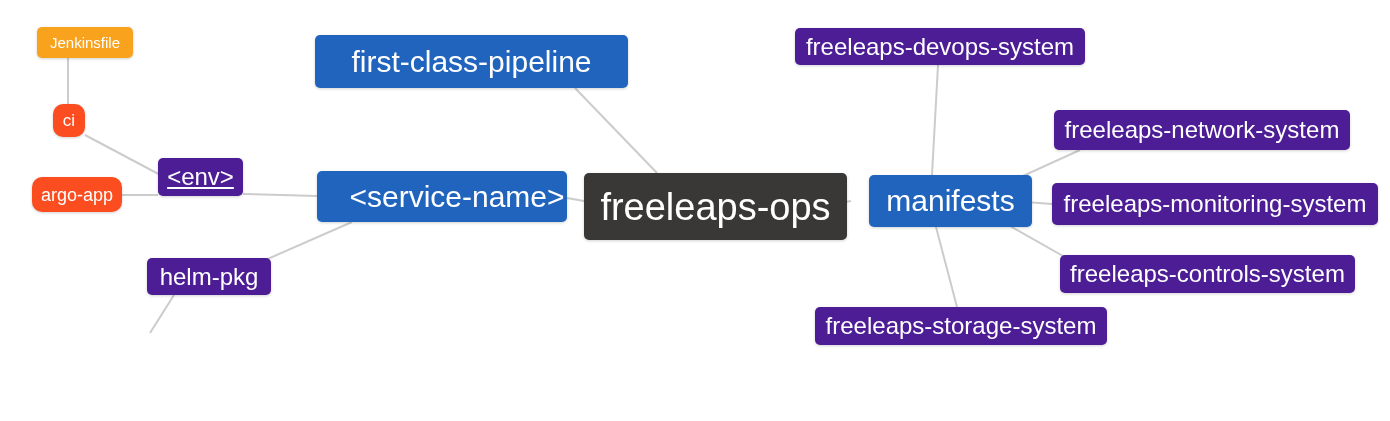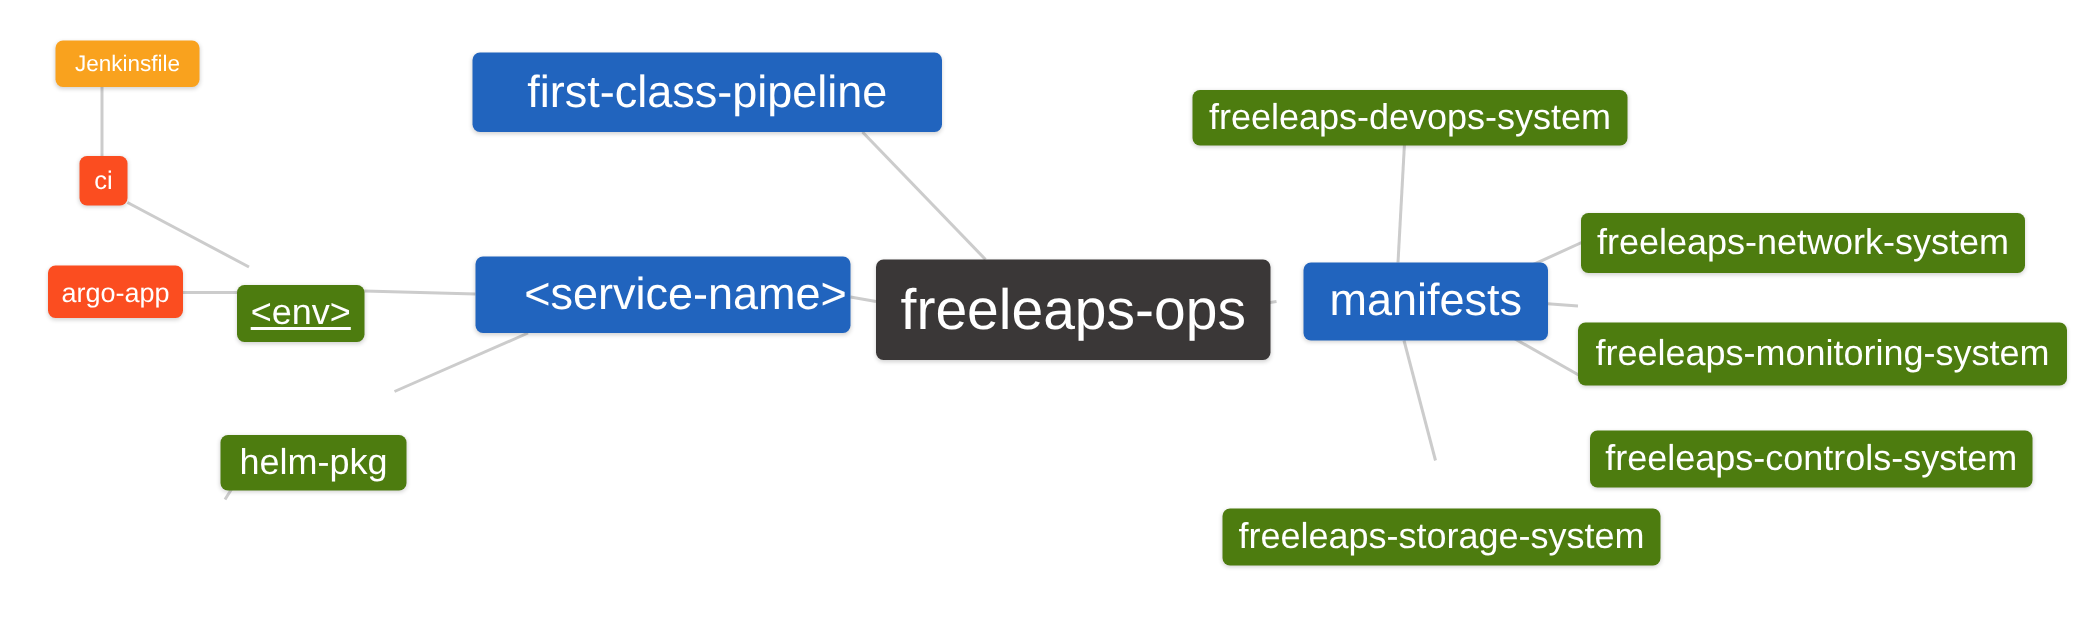--- a/index.html
+++ b/index.html
@@ -17,22 +17,22 @@
     display:flex;align-items:center;justify-content:center;
     color:#ffffff;
     border-radius:5px;
     box-shadow:0 1px 3px rgba(0,0,0,0.18);
     white-space:nowrap;
     box-sizing:border-box;
     line-height:1;
     cursor:pointer;
   }
   .c-orange{background:#f9a21e;margin-left:16px;}
-  .c-red{background:#fb4d20;}
-  .c-green{background:#4d7c0f;margin-top:32px;}
+  .c-red{background:#fb4d20;border-radius:10px;}
+  .c-green{background:#4c1d95;}
   .c-blue{background:#2164be;}
   .c-dark{background:#3a3737;}
 
   
   #n-jenkinsfile{left:21px;top:27px;width:96px;height:31px;font-size:15px;}
   #n-ci{left:53px;top:104px;width:32px;height:33px;font-size:17px;}
   #n-argo-app{left:32px;top:177px;width:90px;height:35px;font-size:18px;}
   #n-env{left:158px;top:158px;width:85px;height:38px;font-size:24px;text-decoration:underline;}
   #n-helm-pkg{left:147px;top:258px;width:124px;height:37px;font-size:24px;}
   #n-values{left:8px;top:333px;width:169px;height:30px;font-size:18px;}

